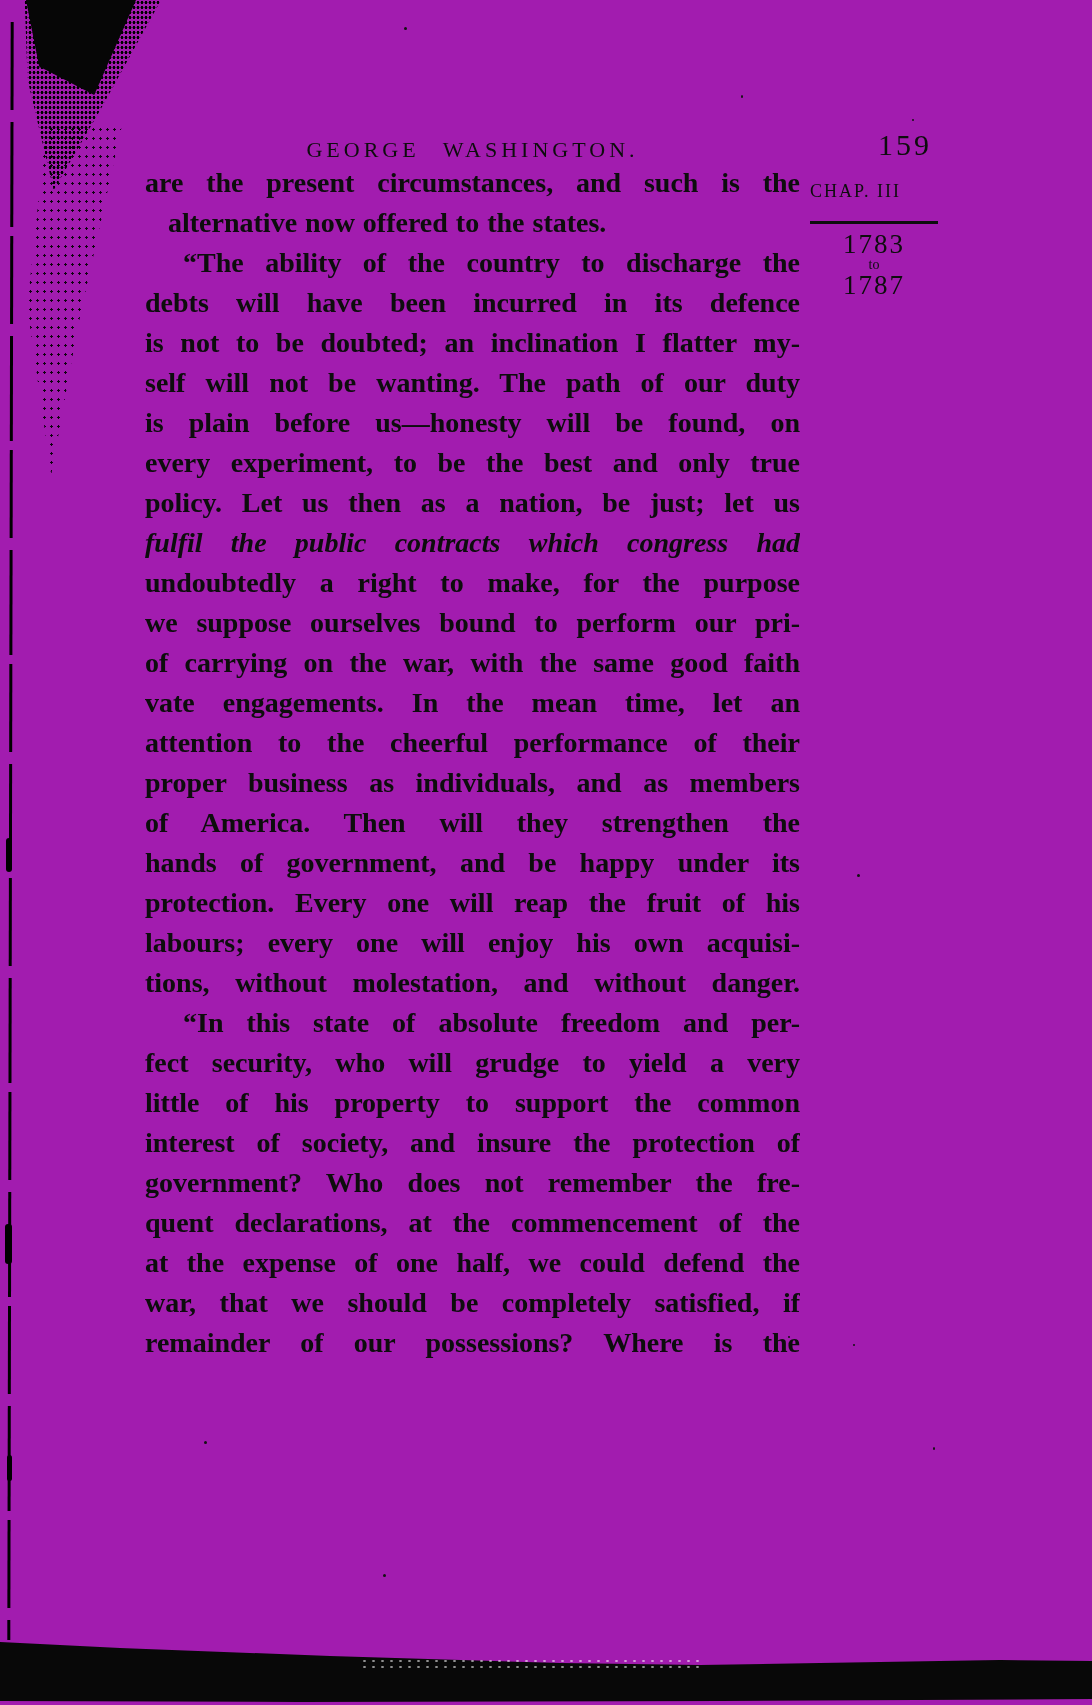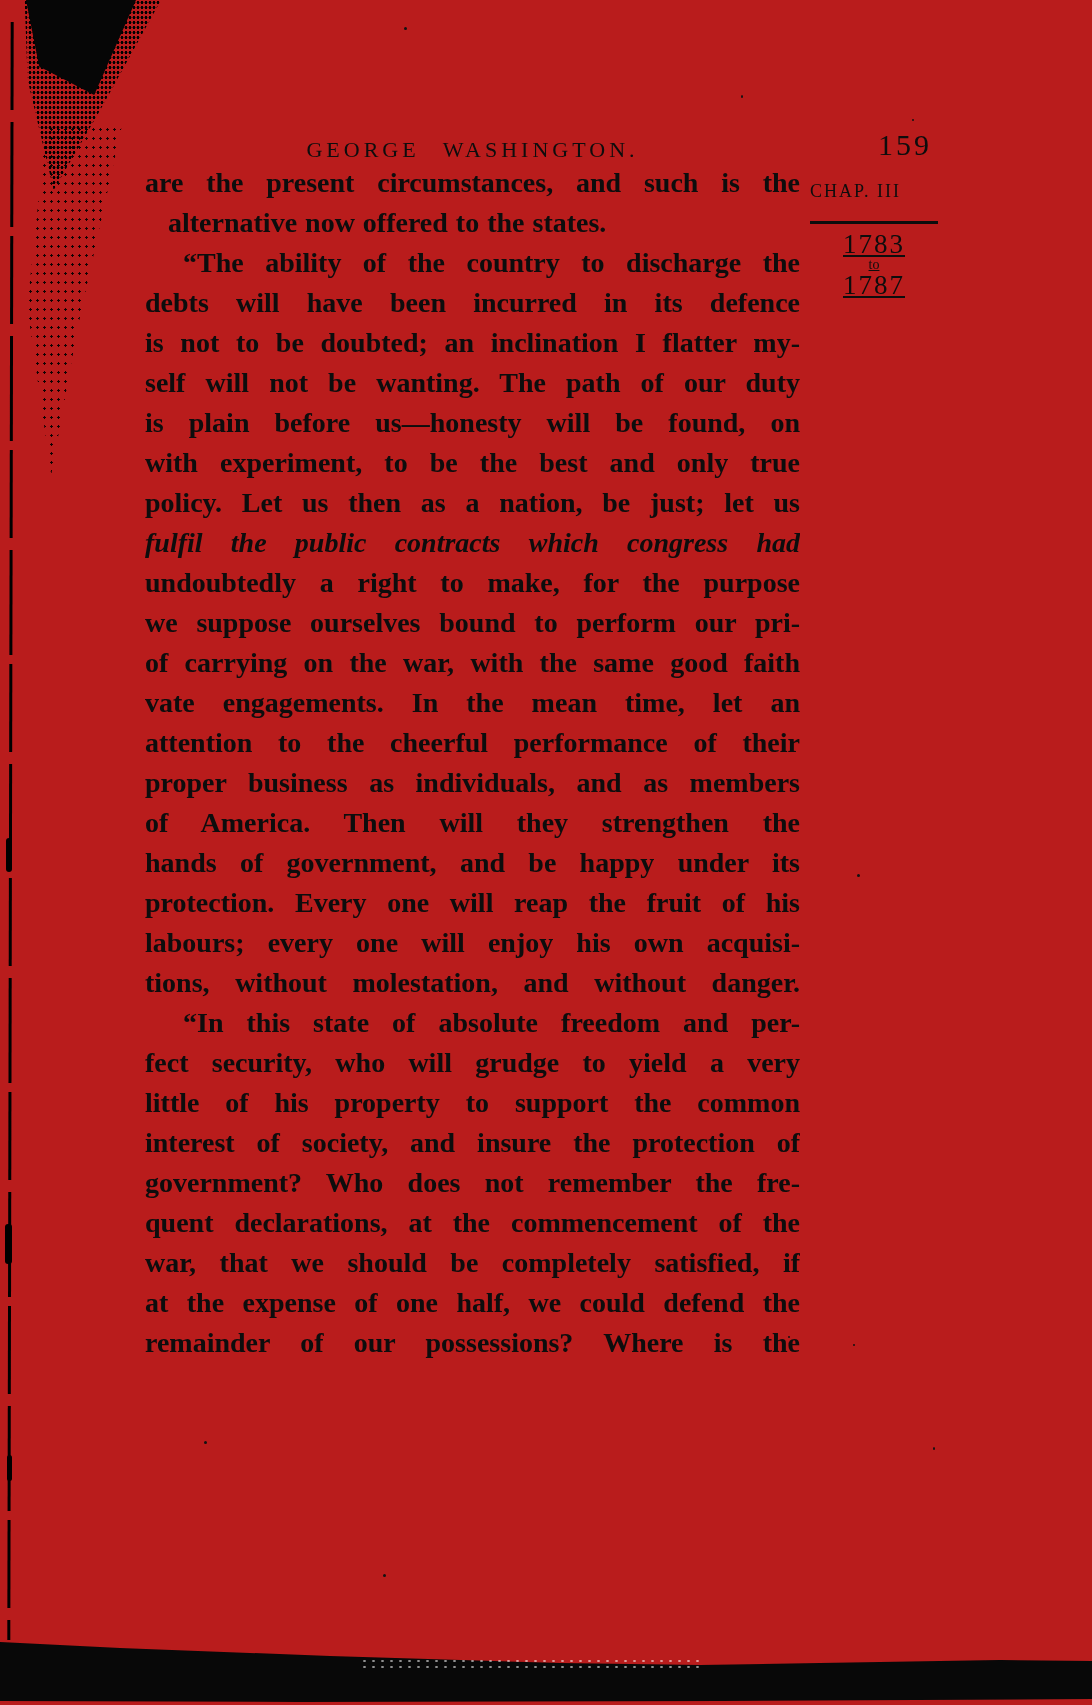--- a/index.html
+++ b/index.html
@@ -1,20 +1,20 @@
 <!DOCTYPE html>
 <html><head>
 <meta charset="utf-8">
 <style>
   html,body{margin:0;padding:0;background:#777;}
   .page{
     position:relative;
     width:1092px;height:1705px;
     margin:0 auto;
-    background:#b91c1c;
+    background:#a21caf;
     overflow:hidden;
     font-family:"Liberation Serif","DejaVu Serif",serif;
     color:#0d0d0d;
   }
 
   
   .running-title{
     position:absolute;left:145px;top:137px;width:655px;
     text-align:center;
     font-size:22px;letter-spacing:4px;word-spacing:14px;
@@ -29,21 +29,20 @@
     position:absolute;left:810px;top:181px;width:128px;
     text-align:left;font-size:18px;letter-spacing:2px;
   }
   .margin-rule{
     position:absolute;left:810px;top:221px;width:128px;height:3px;
     background:#0d0d0d;
   }
   .margin-dates{
     position:absolute;left:810px;top:230px;width:128px;
     text-align:center;
-    text-decoration:underline;
   }
   .date-big{font-size:27px;line-height:28px;letter-spacing:2px;}
   .date-to{font-size:14px;line-height:13px;}
 
   
   .body-text{
     position:absolute;left:145px;top:163px;width:655px;
     font-size:28px;
   }
   .line{
@@ -127,42 +126,42 @@
   </div>
 
   <div class="body-text" id="body-text">
       <div class="line">are the present circumstances, and such is the</div>
       <div class="line short">alternative now offered to the states.</div>
       <div class="line indent">“The ability of the country to discharge the</div>
       <div class="line">debts will have been incurred in its defence</div>
       <div class="line">is not to be doubted; an inclination I flatter my-</div>
       <div class="line">self will not be wanting.  The path of our duty</div>
       <div class="line">is plain before us—honesty will be found, on</div>
-      <div class="line">with experiment, to be the best and only true</div>
+      <div class="line">every experiment, to be the best and only true</div>
       <div class="line">policy.  Let us then as a nation, be just; let us</div>
       <div class="line italic">fulfil the public contracts which congress had</div>
       <div class="line">undoubtedly a right to make, for the purpose</div>
       <div class="line">we suppose ourselves bound to perform our pri-</div>
       <div class="line">of carrying on the war, with the same good faith</div>
       <div class="line">vate engagements.  In the mean time, let an</div>
       <div class="line">attention to the cheerful performance of their</div>
       <div class="line">proper business as individuals, and as members</div>
       <div class="line">of America.  Then will they strengthen the</div>
       <div class="line">hands of government, and be happy under its</div>
       <div class="line">protection.  Every one will reap the fruit of his</div>
       <div class="line">labours; every one will enjoy his own acquisi-</div>
       <div class="line">tions, without molestation, and without danger.</div>
       <div class="line indent">“In this state of absolute freedom and per-</div>
       <div class="line">fect security, who will grudge to yield a very</div>
       <div class="line">little of his property to support the common</div>
       <div class="line">interest of society, and insure the protection of</div>
       <div class="line">government?  Who does not remember the fre-</div>
       <div class="line">quent declarations, at the commencement of the</div>
+      <div class="line">at the expense of one half, we could defend the</div>
       <div class="line">war, that we should be completely satisfied, if</div>
-      <div class="line">at the expense of one half, we could defend the</div>
       <div class="line">remainder of our possessions?  Where is the</div>
     </div>
 
   <div class="speck" style="left:404px;top:27px;width:3px;height:3px"></div>
   <div class="speck" style="left:741px;top:95px;width:2px;height:3px"></div>
   <div class="speck" style="left:912px;top:119px;width:2px;height:2px"></div>
   <div class="speck" style="left:857px;top:874px;width:3px;height:3px"></div>
   <div class="speck" style="left:788px;top:1336px;width:2px;height:2px"></div>
   <div class="speck" style="left:853px;top:1344px;width:2px;height:2px"></div>
   <div class="speck" style="left:204px;top:1441px;width:3px;height:3px"></div>

